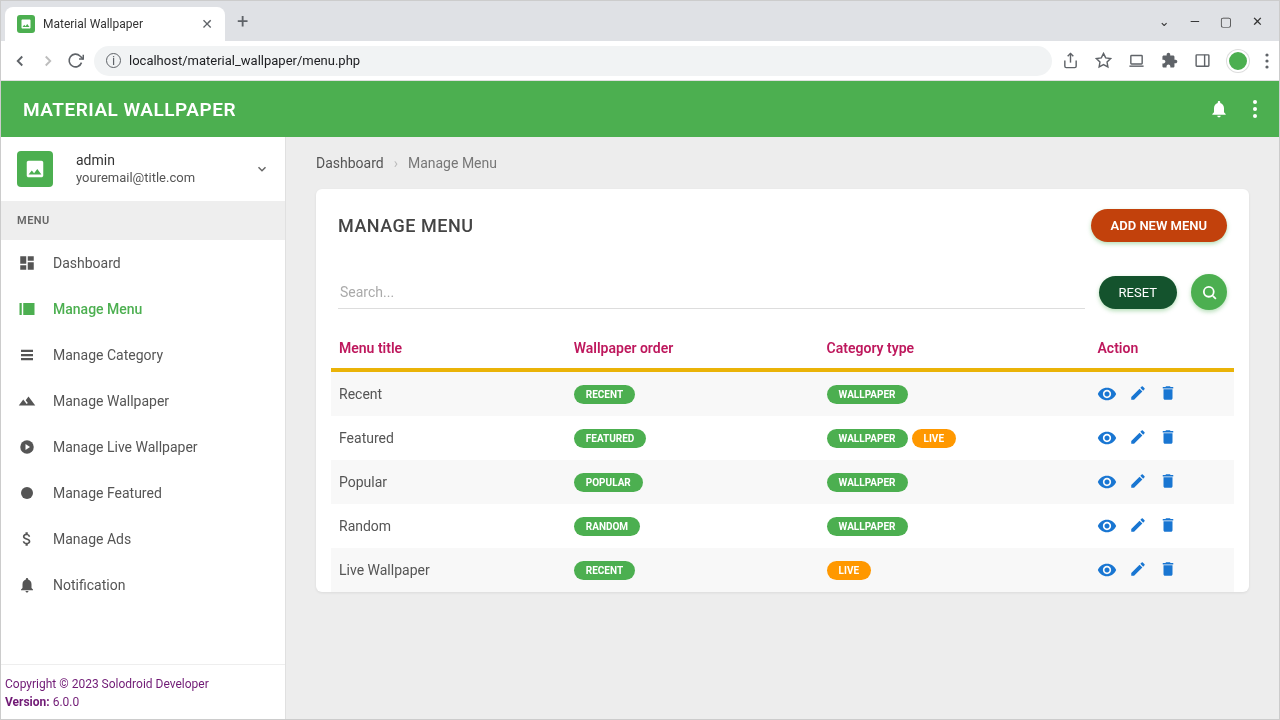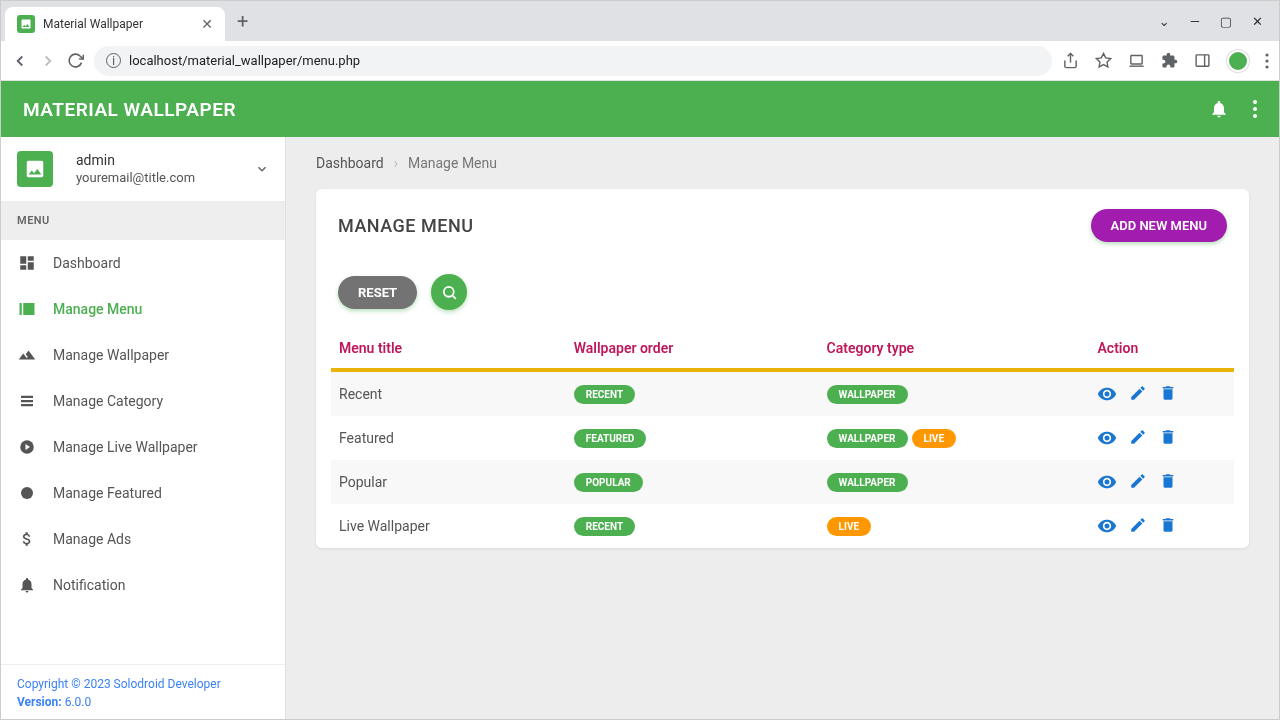--- a/index.html
+++ b/index.html
@@ -41,31 +41,31 @@
 .user-text { flex: 1; line-height: 1.3; }
 .user-name { font-size: 14px; color: #333; }
 .user-email { font-size: 13px; color: #555; }
 .user-chevron { color: #666; cursor: pointer; }
 
 .menu-header { background: #eeeeee; padding: 13px 16px; font-size: 11px; color: #666; font-weight: 600; letter-spacing: 0.5px; }
 .menu-list { flex: 1; overflow: auto; }
 .menu-item { display: flex; align-items: center; padding: 14px 16px; gap: 16px; cursor: pointer; color: #555; font-size: 14px; }
 .menu-item.active { color: #4caf50; font-weight: 500; }
 .menu-item .mi-icon { width: 20px; display: flex; justify-content: center; }
-.sidebar-footer { padding: 10px 16px; font-size: 12px; color: #3b82f6; border-top: 1px solid #eee; line-height: 1.5; }
+.sidebar-footer { padding: 10px 4px; font-size: 12px; color: #701a75; border-top: 1px solid #eee; line-height: 1.5; }
 
 .breadcrumb { display: flex; gap: 10px; font-size: 14px; color: #777; margin-bottom: 18px; }
 .breadcrumb .bc-sep { color: #bbb; }
 .breadcrumb a { color: #555; text-decoration: none; }
 
 .card { background: #fff; border-radius: 6px; box-shadow: 0 1px 3px rgba(0,0,0,0.08); }
 .card-header { display: flex; align-items: center; padding: 20px 22px; }
 .card-title { font-size: 18px; color: #444; font-weight: 500; letter-spacing: 0.5px; }
-.btn-primary { margin-left: auto; background: #a21caf; color: #fff; border: none; border-radius: 20px; padding: 9px 20px; font-size: 13px; font-weight: 600; cursor: pointer; box-shadow: 0 2px 4px rgba(76,175,80,0.4); }
-.btn-reset { background: #737373; color: #fff; border: none; border-radius: 20px; padding: 9px 20px; font-size: 13px; font-weight: 700; cursor: pointer; box-shadow: 0 2px 4px rgba(76,175,80,0.4); }
+.btn-primary { margin-left: auto; background: #c2410c; color: #fff; border: none; border-radius: 20px; padding: 9px 20px; font-size: 13px; font-weight: 600; cursor: pointer; box-shadow: 0 2px 4px rgba(76,175,80,0.4); }
+.btn-reset { background: #14532d; color: #fff; border: none; border-radius: 20px; padding: 9px 20px; font-size: 13px; font-weight: 400; cursor: pointer; box-shadow: 0 2px 4px rgba(76,175,80,0.4); }
 .btn-search-round { background: #4caf50; color: #fff; border: none; border-radius: 50%; width: 36px; height: 36px; cursor: pointer; display: flex; align-items: center; justify-content: center; box-shadow: 0 2px 4px rgba(76,175,80,0.4); }
 
 .search-row { display: flex; align-items: center; padding: 12px 22px 18px 22px; gap: 14px; }
 .search-input { flex: 1; border: none; border-bottom: 1px solid #ddd; padding: 8px 2px; font-size: 14px; outline: none; color: #555; }
 .search-input::placeholder { color: #aaa; }
 
 table { width: calc(100% - 30px); margin: 0 15px 12px 15px; border-collapse: collapse; }
 th { text-align: left; padding: 12px 8px; font-size: 14px; color: #be185d; font-weight: 600; border-bottom: 4px solid #eab308; }
 td { padding: 12px 8px; font-size: 14px; color: #555; }
 tbody tr:nth-child(odd) { background: #f8f8f8; }
@@ -214,32 +214,32 @@
               <rect x="2" y="4" width="3" height="16"></rect>
               <rect x="7" y="4" width="15" height="16"></rect>
               <path fill="#fff" d="M11 14l2.5-3 2 2.5L18 10l3 6H10z" opacity="0"></path>
             </svg>
           </span>
           <span>Manage Menu</span>
         </div>
         <div class="menu-item">
           <span class="mi-icon">
             <svg width="18" height="18" viewBox="0 0 24 24" fill="currentColor">
+              <path d="M4 5h16v3H4zm0 5.5h16v3H4zM4 16h16v3H4z"></path>
+            </svg>
+          </span>
+          <span>Manage Category</span>
+        </div>
+        <div class="menu-item">
+          <span class="mi-icon">
+            <svg width="18" height="18" viewBox="0 0 24 24" fill="currentColor">
               <path d="M14 6l-3.75 5 2.85 3.8-1.6 1.2C9.81 13.75 7 10 7 10l-6 8h22L14 6z"></path>
             </svg>
           </span>
           <span>Manage Wallpaper</span>
-        </div>
-        <div class="menu-item">
-          <span class="mi-icon">
-            <svg width="18" height="18" viewBox="0 0 24 24" fill="currentColor">
-              <path d="M4 5h16v3H4zm0 5.5h16v3H4zM4 16h16v3H4z"></path>
-            </svg>
-          </span>
-          <span>Manage Category</span>
         </div>
         <div class="menu-item">
           <span class="mi-icon">
             <svg width="18" height="18" viewBox="0 0 24 24" fill="currentColor">
               <circle cx="12" cy="12" r="9"></circle>
               <polygon points="10,8 16,12 10,16" fill="#fff"></polygon>
             </svg>
           </span>
           <span>Manage Live Wallpaper</span>
         </div>
@@ -280,20 +280,21 @@
       <span class="bc-sep">›</span>
       <span>Manage Menu</span>
     </div>
 
     <div class="card">
       <div class="card-header">
         <div class="card-title">MANAGE MENU</div>
         <button class="btn-primary">ADD NEW MENU</button>
       </div>
       <div class="search-row">
+        <input class="search-input" placeholder="Search..." style="">
         <button class="btn-reset">RESET</button>
         <button class="btn-search-round">
           <svg width="17" height="17" viewBox="0 0 24 24" fill="none" stroke="#fff" stroke-width="2.5">
               <circle cx="11" cy="11" r="7"></circle>
               <line x1="21" y1="21" x2="16.65" y2="16.65"></line>
             </svg>
         </button>
       </div>
       <table>
         <thead>
@@ -371,20 +372,44 @@
                   </span>
                   <span class="action-icon">
                     <svg width="18" height="18" viewBox="0 0 24 24" fill="#1976d2">
                       <path d="M6 19c0 1.1.9 2 2 2h8c1.1 0 2-.9 2-2V7H6v12zM19 4h-3.5l-1-1h-5l-1 1H5v2h14V4z"></path>
                     </svg>
                   </span>
                 </div>
               </td>
             </tr>
             <tr>
+              <td>Random</td>
+              <td><span class="badge green">RANDOM</span></td>
+              <td><span class="badge green">WALLPAPER</span></td>
+              <td>
+                <div class="actions">
+                  <span class="action-icon">
+                    <svg width="20" height="20" viewBox="0 0 24 24" fill="#1976d2">
+                      <path d="M12 4.5C7 4.5 2.73 7.61 1 12c1.73 4.39 6 7.5 11 7.5s9.27-3.11 11-7.5c-1.73-4.39-6-7.5-11-7.5zM12 17c-2.76 0-5-2.24-5-5s2.24-5 5-5 5 2.24 5 5-2.24 5-5 5zm0-8c-1.66 0-3 1.34-3 3s1.34 3 3 3 3-1.34 3-3-1.34-3-3-3z"></path>
+                    </svg>
+                  </span>
+                  <span class="action-icon">
+                    <svg width="18" height="18" viewBox="0 0 24 24" fill="#1976d2">
+                      <path d="M3 17.25V21h3.75L17.81 9.94l-3.75-3.75L3 17.25zM20.71 7.04c.39-.39.39-1.02 0-1.41l-2.34-2.34c-.39-.39-1.02-.39-1.41 0l-1.83 1.83 3.75 3.75 1.83-1.83z"></path>
+                    </svg>
+                  </span>
+                  <span class="action-icon">
+                    <svg width="18" height="18" viewBox="0 0 24 24" fill="#1976d2">
+                      <path d="M6 19c0 1.1.9 2 2 2h8c1.1 0 2-.9 2-2V7H6v12zM19 4h-3.5l-1-1h-5l-1 1H5v2h14V4z"></path>
+                    </svg>
+                  </span>
+                </div>
+              </td>
+            </tr>
+            <tr>
               <td>Live Wallpaper</td>
               <td><span class="badge green">RECENT</span></td>
               <td><span class="badge orange">LIVE</span></td>
               <td>
                 <div class="actions">
                   <span class="action-icon">
                     <svg width="20" height="20" viewBox="0 0 24 24" fill="#1976d2">
                       <path d="M12 4.5C7 4.5 2.73 7.61 1 12c1.73 4.39 6 7.5 11 7.5s9.27-3.11 11-7.5c-1.73-4.39-6-7.5-11-7.5zM12 17c-2.76 0-5-2.24-5-5s2.24-5 5-5 5 2.24 5 5-2.24 5-5 5zm0-8c-1.66 0-3 1.34-3 3s1.34 3 3 3 3-1.34 3-3-1.34-3-3-3z"></path>
                     </svg>
                   </span>

